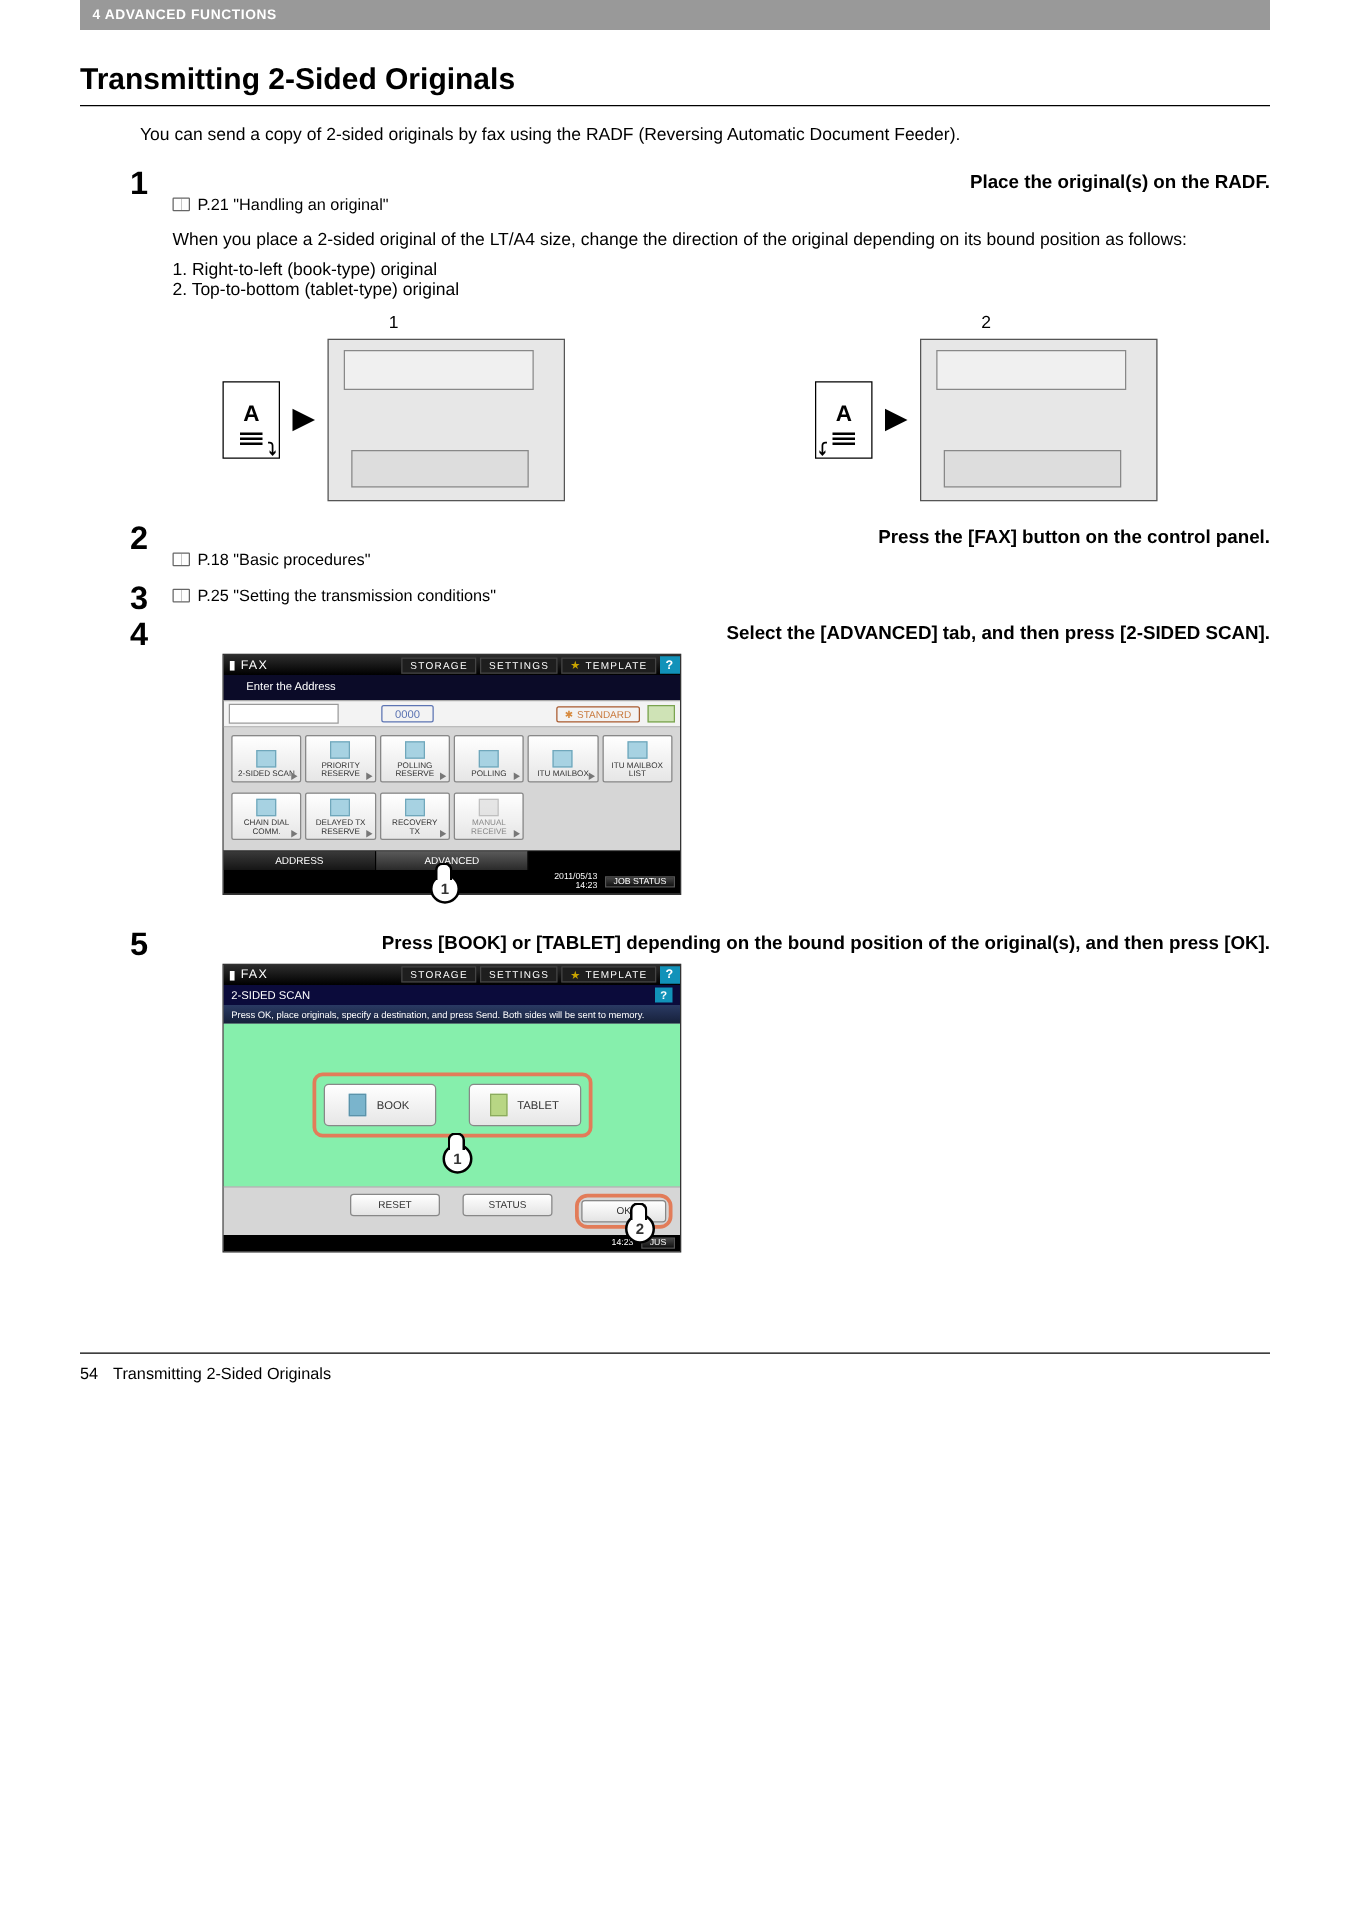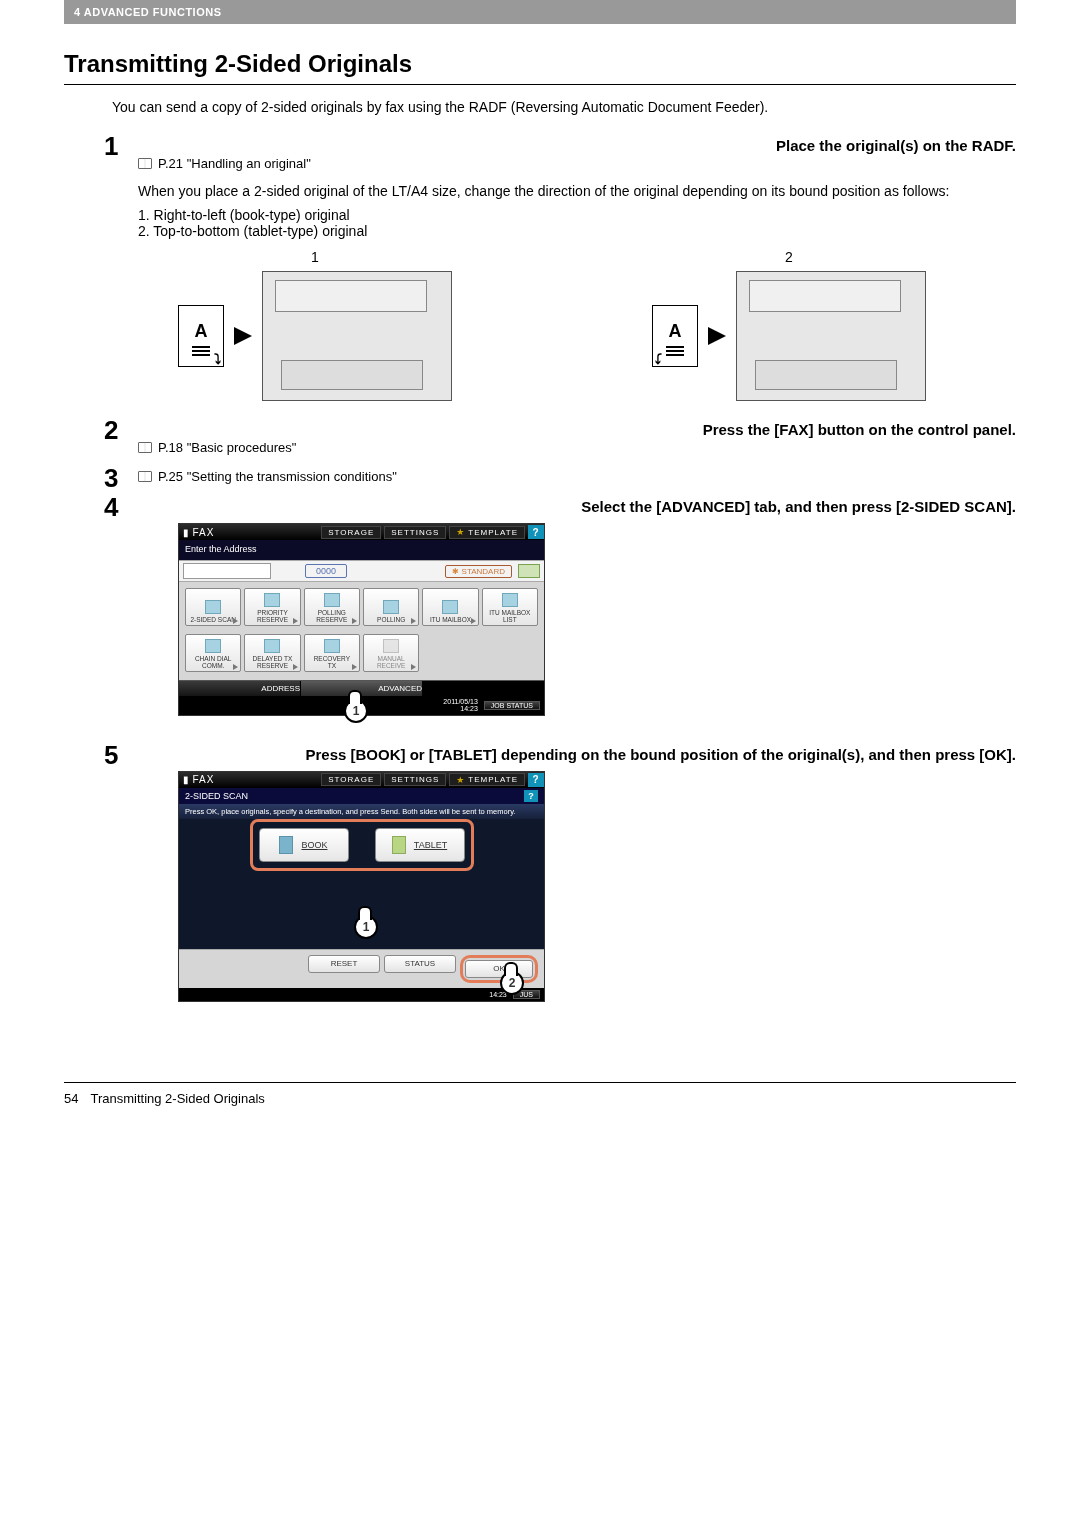--- a/index.html
+++ b/index.html
@@ -191,21 +191,21 @@
       background: #1192b9;
       color: #fff;
       display: flex; align-items: center; justify-content: center;
       font-weight: bold;
       font-size: 10px;
     }
     .star { color: #c9a400; font-size: 9px; }
     .ui-sub1 {
       background: #0b0b28;
       color: #fff;
-      padding: 4px 6px 6px;
+      padding: 4px 18px 6px;
       font-size: 9px;
     }
     .ui-address {
       background: #f3f3f3;
       height: 22px;
       display: flex;
       align-items: center;
       padding: 0 4px;
       gap: 6px;
       border-top: 1px solid #aaa;
@@ -285,21 +285,21 @@
     .ui-btn.dim { color:#888; }
     .tabs-row {
       display: flex;
       background: #1a1a1a;
       color: #fff;
       font-size: 8px;
       border-top: 1px solid #555;
     }
     .tab {
       flex: 1;
-      text-align: right;
+      text-align: center;
       padding: 3px 0;
       background: linear-gradient(#3a3a3a,#151515);
       border-right: 1px solid #000;
     }
     .tab.active { background: linear-gradient(#5a5a5a,#2a2a2a); }
     .jobbar {
       display: flex;
       align-items: center;
       justify-content: flex-end;
       background: #000;
@@ -344,28 +344,27 @@
       justify-content: space-between;
       align-items: center;
     }
     .ui-instruct {
       background: linear-gradient(#2a3a63,#16203a);
       color: #fff;
       font-size: 7.5px;
       padding: 3px 6px;
     }
     .scan-body {
-      background: #0f172a;
+      background: #86efac;
       height: 130px;
       display: flex;
-      align-items: flex-start;
+      align-items: center;
       justify-content: center;
       gap: 26px;
       position: relative;
-      text-decoration: underline;
     }
     .mode-btn {
       width: 90px; height: 34px;
       border: 1px solid #888;
       border-radius: 4px;
       background: linear-gradient(#fff,#e6e6e6);
       display: flex;
       align-items: center;
       justify-content: center;
       gap: 8px;
@@ -375,21 +374,21 @@
     .mode-highlight {
       padding: 6px;
       border: 3px solid #e27c59;
       border-radius: 8px;
     }
     .bottom-actions {
       background: #d6d6d6;
       border-top: 1px solid #aaa;
       display: flex;
       justify-content: flex-end;
-      gap: 4px;
+      gap: 18px;
       padding: 5px 6px;
     }
     .act-btn {
       width: 72px; height: 18px;
       border: 1px solid #888;
       border-radius: 3px;
       background: linear-gradient(#fff,#e4e4e4);
       font-size: 8px;
       display: flex; align-items: center; justify-content: center;
     }

